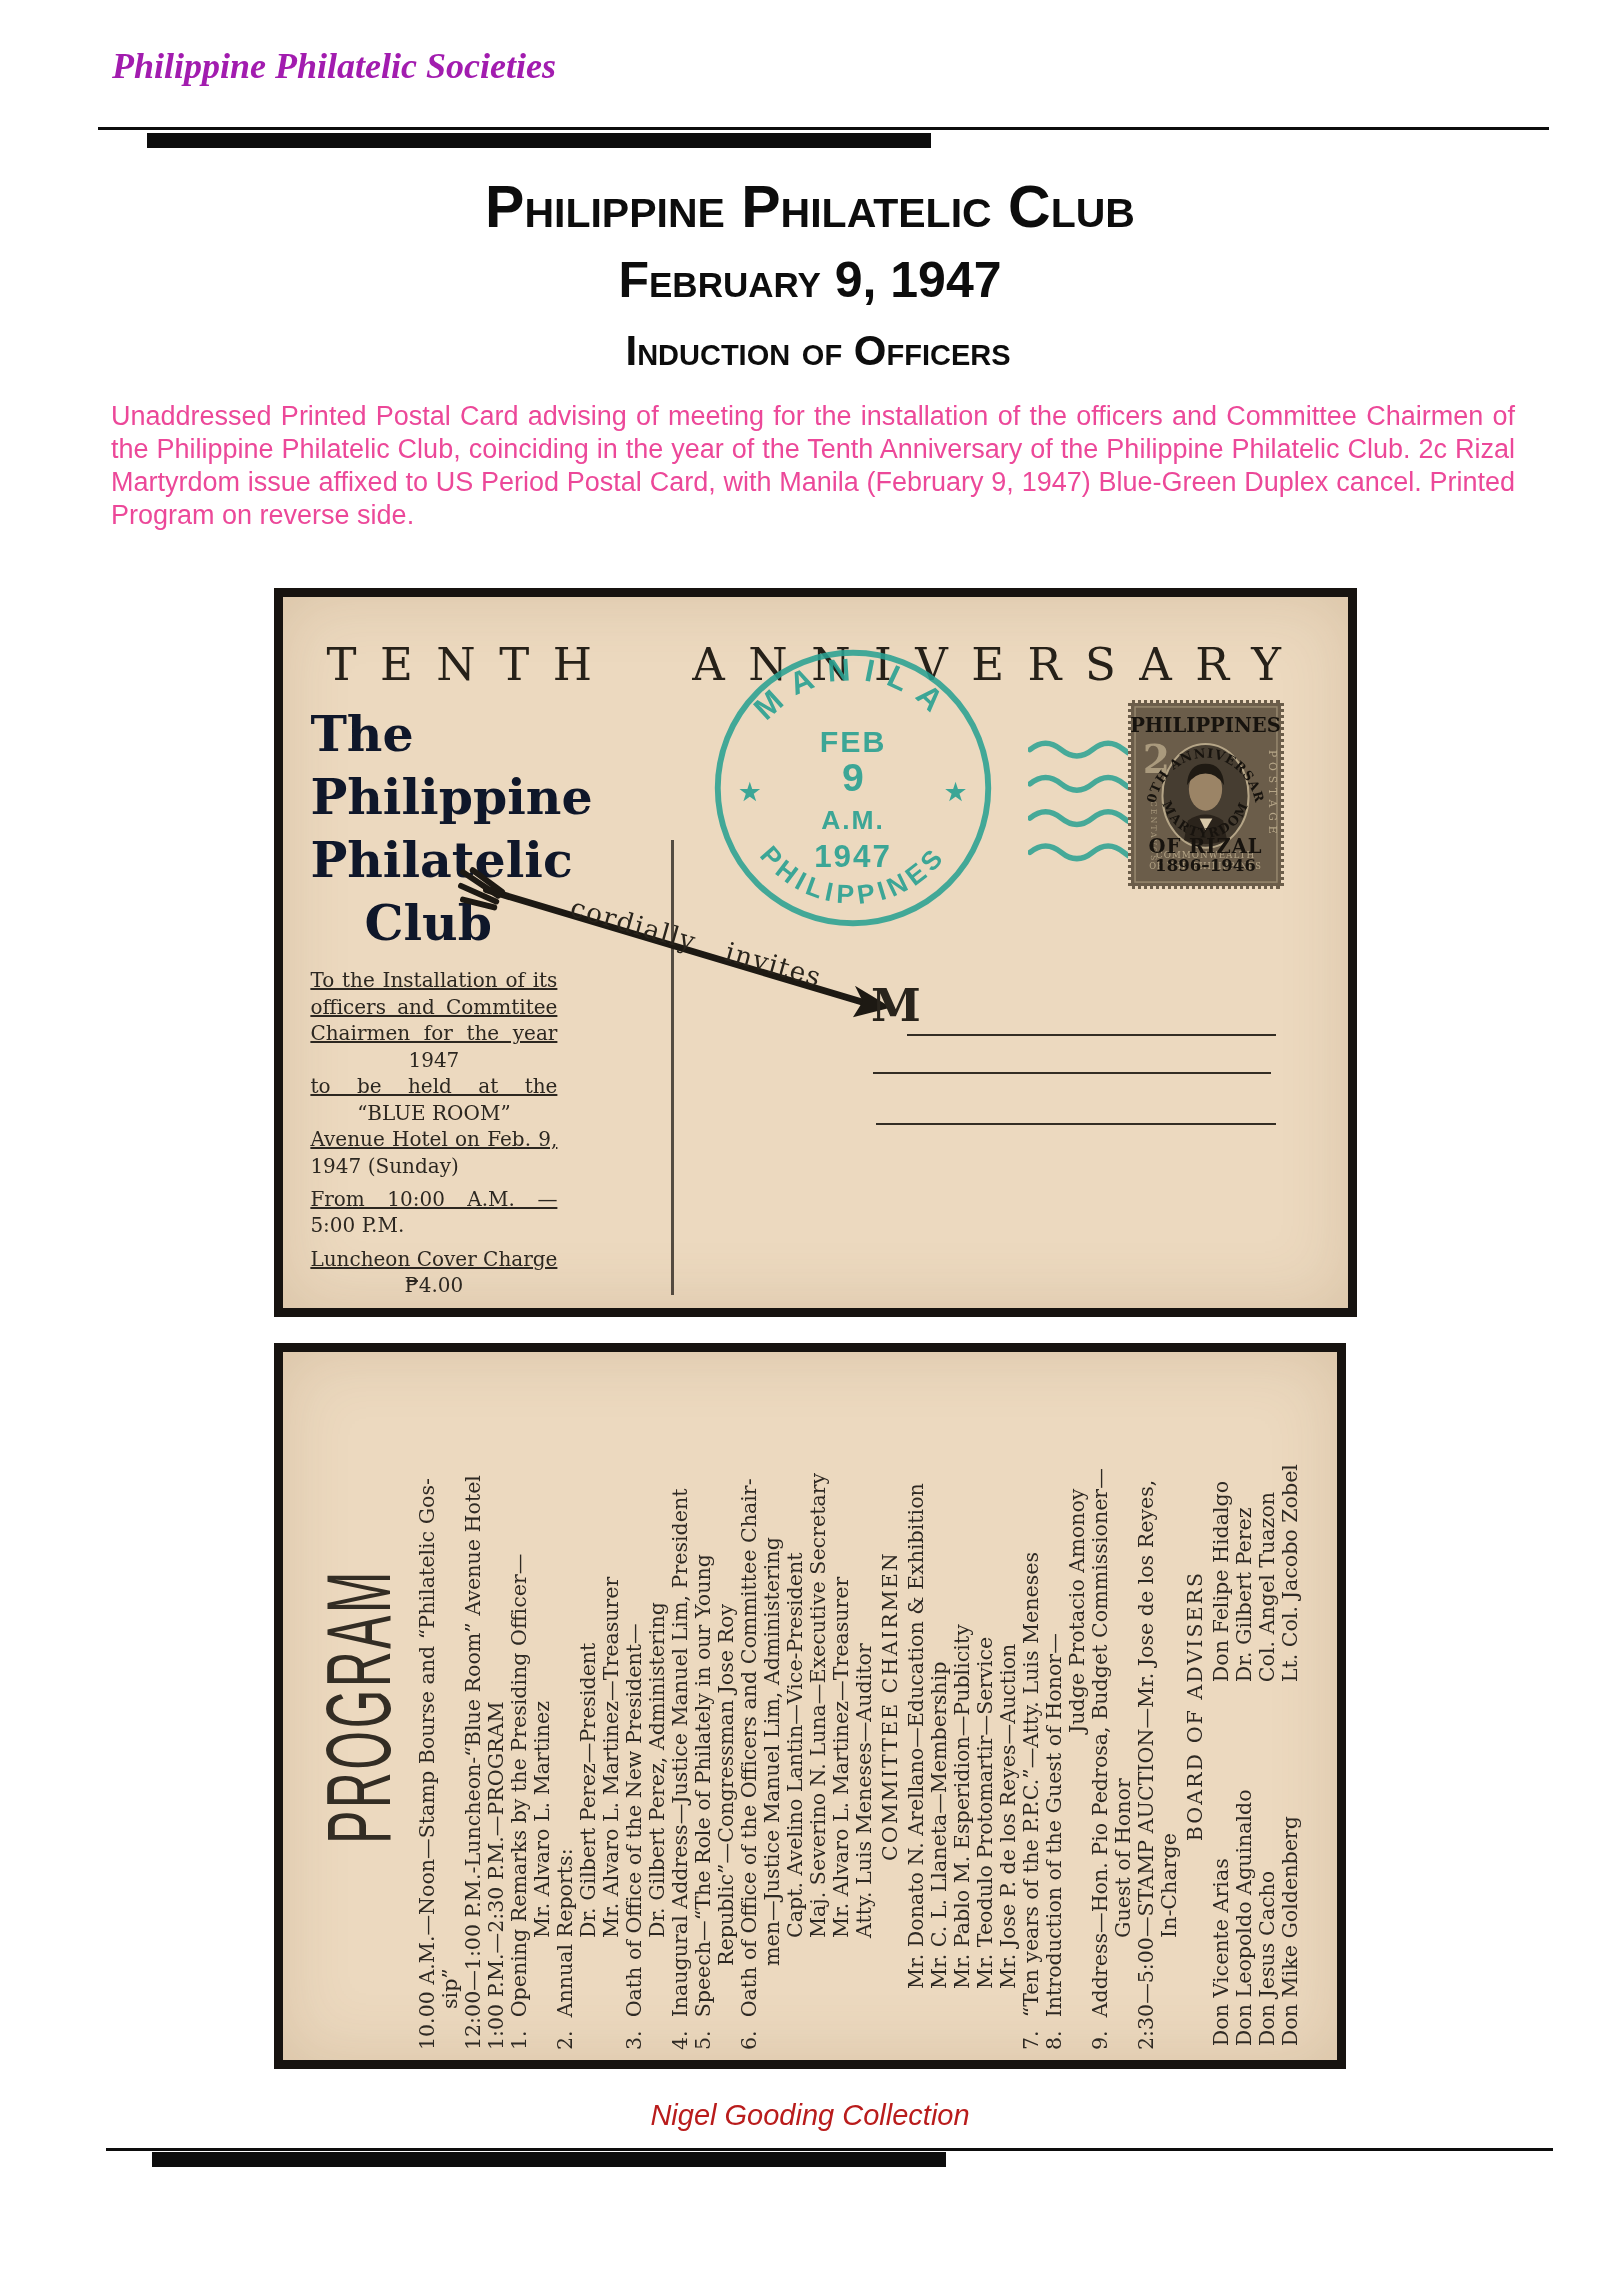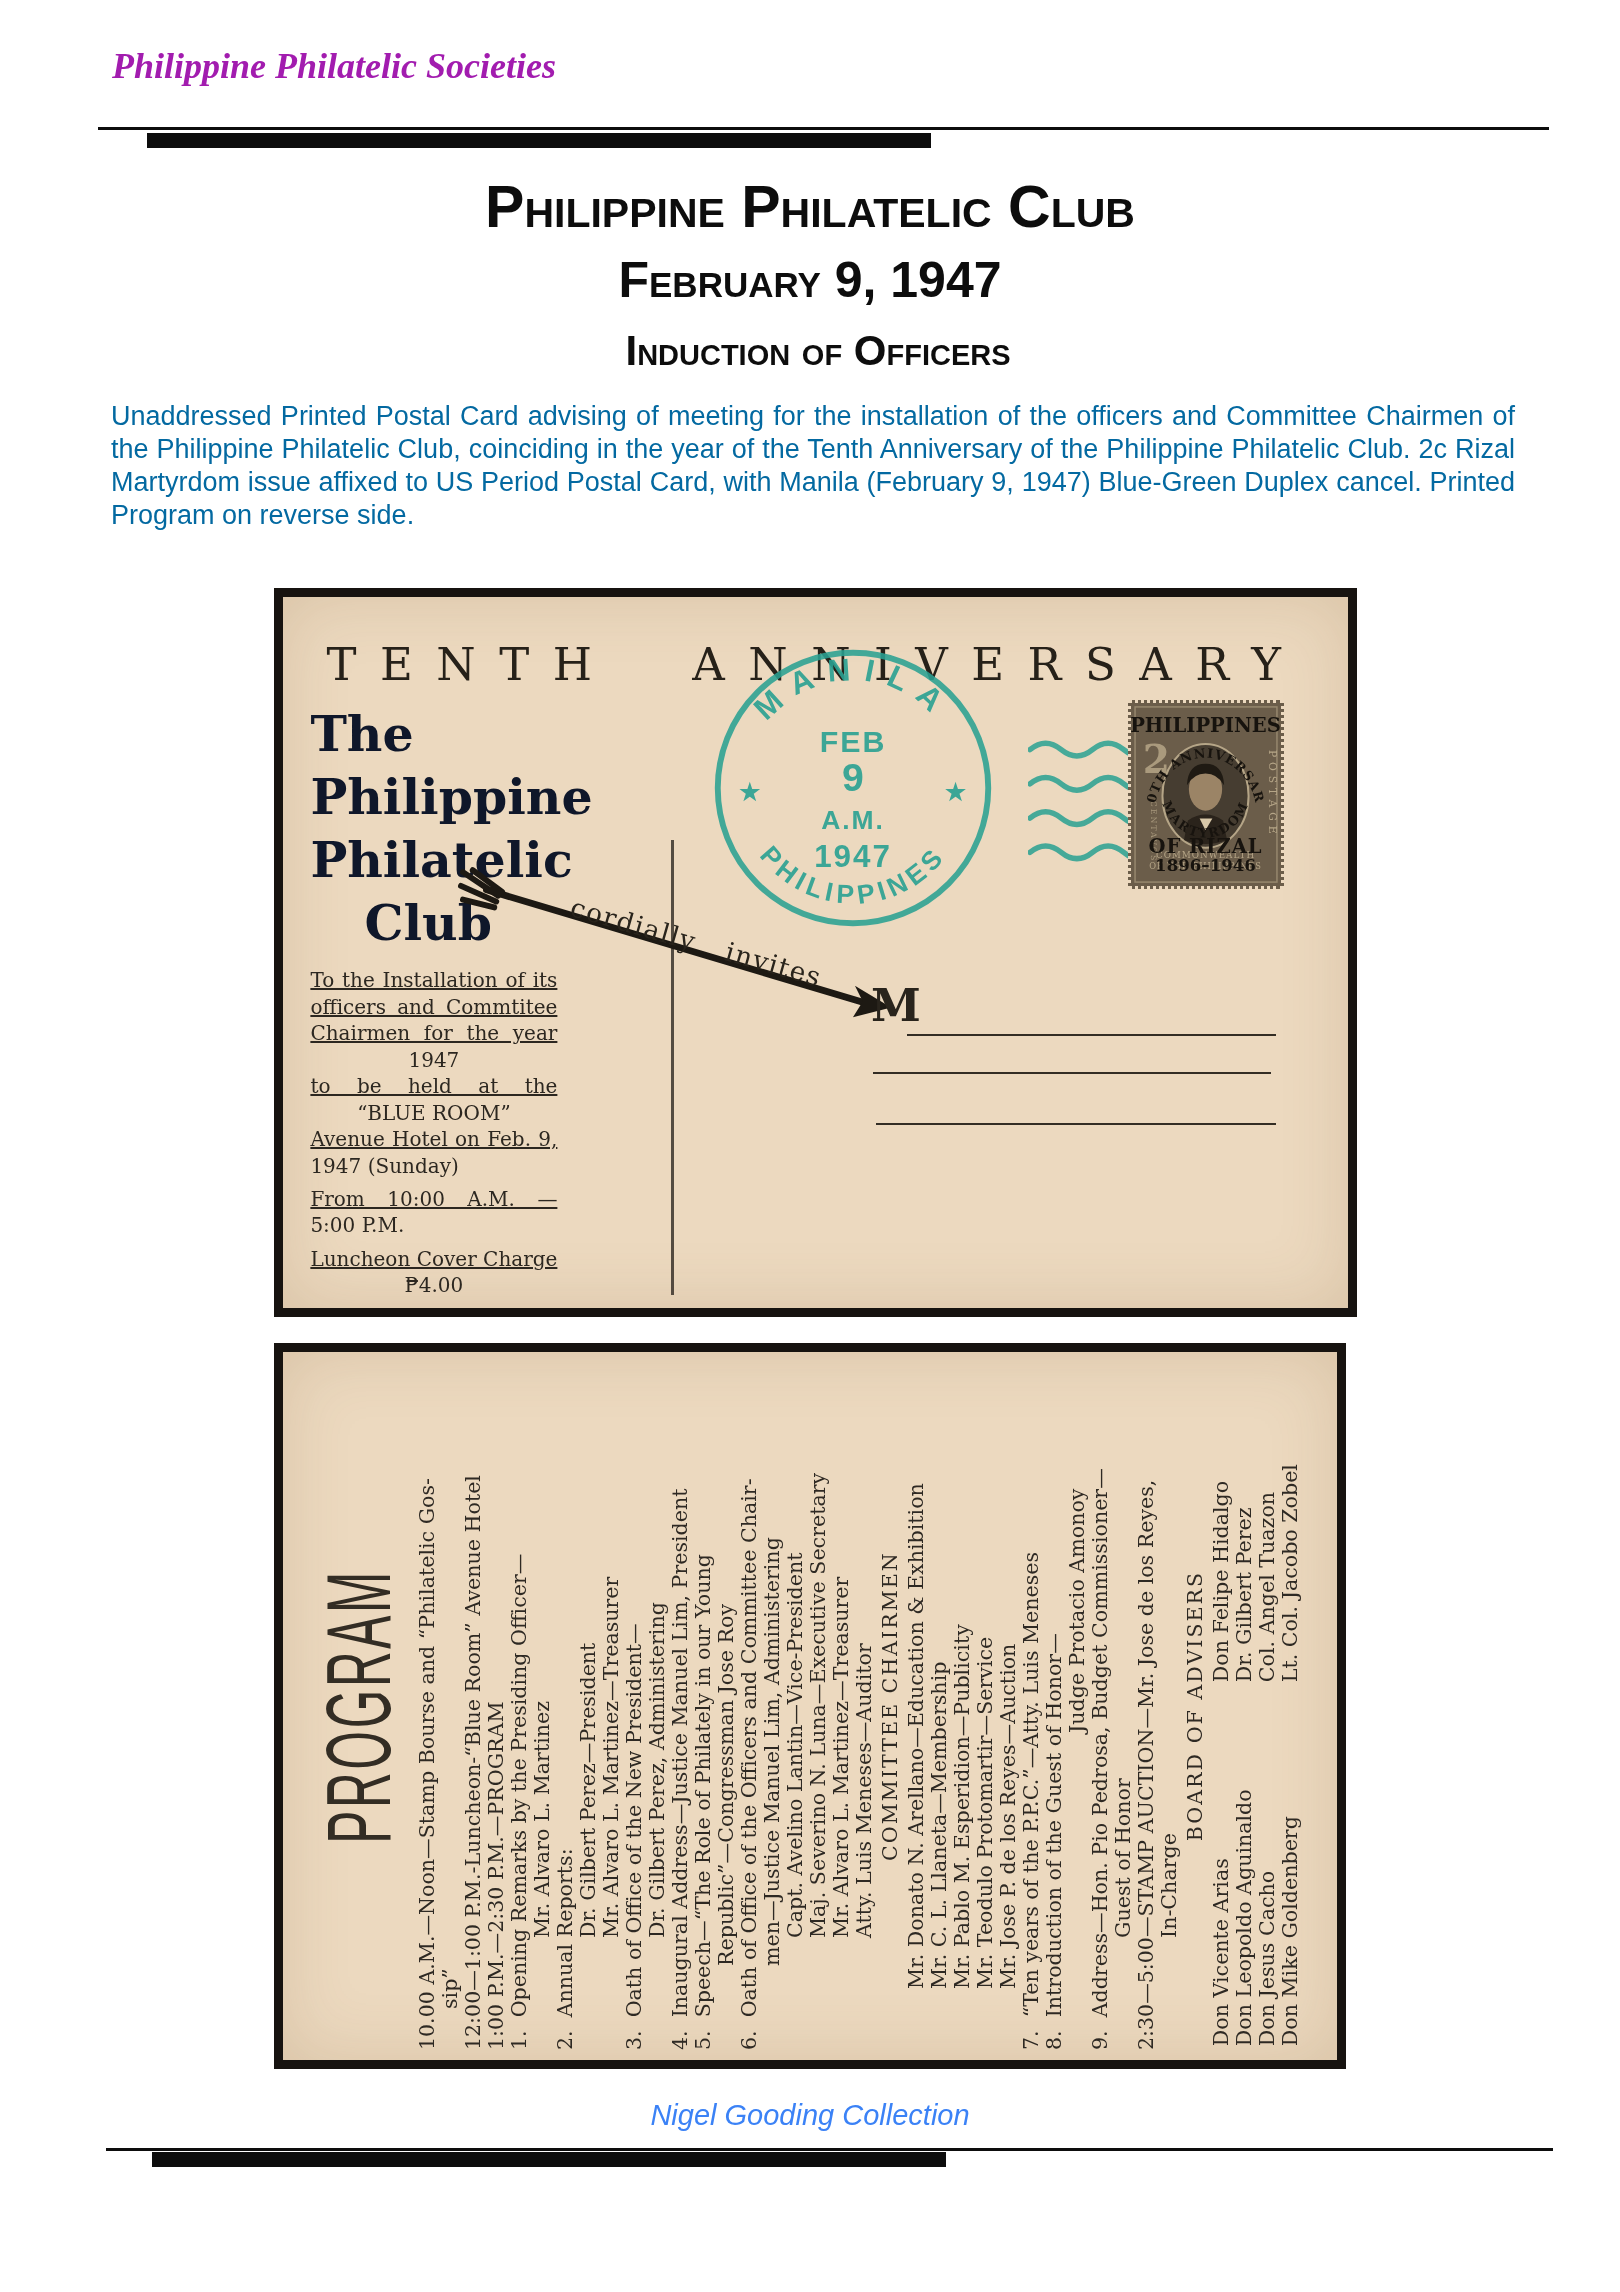--- a/index.html
+++ b/index.html
@@ -12,21 +12,21 @@
   .hdr-rule{position:absolute;left:98px;top:127px;width:1451px;height:2.9px;background:#0d0d0d;}
   .hdr-bar{position:absolute;left:147px;top:133px;width:784px;height:14.7px;background:#0d0d0d;}
 
   .big-title{position:absolute;left:0;right:0;text-align:center;font-weight:bold;
              font-variant:small-caps;color:#0d0d0d;letter-spacing:0;}
   .t-club{top:173px;font-size:59px;}
   .t-date{top:251px;font-size:50px;}
   .t-event{top:327px;font-size:42px;padding-left:16px;}
 
   .desc{position:absolute;left:111px;top:400px;width:1404px;font-size:27px;line-height:33px;
-        text-align:justify;color:#0369a1;}
+        text-align:justify;color:#ec4899;}
 
   
   .card{position:absolute;background:#ecd9bf;border:9.8px solid #171310;
         box-shadow:inset 0 0 69px rgba(121,82,35,.16);}
   #card-front{left:274px;top:588px;width:1065px;height:711px;}
   #card-back{left:274px;top:1343px;width:1054px;height:708px;}
   .card, .card *{box-sizing:content-box;}
 
   
   .tenth{position:absolute;left:0;right:0;top:41px;text-align:center;
@@ -74,21 +74,21 @@
   .pl.i3{padding-left:118px;}
   .pl.i4{padding-left:323px;}
   .pl.c{padding-left:0;text-align:center;}
   .pl.sp{letter-spacing:2px;margin:2.9px 0;}
   .adv-row{display:flex;font-family:"DejaVu Serif",serif;font-size:20.6px;line-height:23px;color:#2e2923;}
   .adv-l{flex:0 0 52%;padding-left:9.8px;}
   .adv-r{flex:1;}
 
   
   .caption{position:absolute;left:0;right:0;top:2099px;text-align:center;font-style:italic;
-           font-size:29px;color:#3b82f6;}
+           font-size:29px;color:#b91c1c;}
   .ftr-rule{position:absolute;left:106px;top:2148px;width:1447px;height:2.9px;background:#0d0d0d;}
   .ftr-bar{position:absolute;left:152px;top:2152px;width:794px;height:14.7px;background:#0d0d0d;}
 </style>
 </head>
 <body>
 
 <div id="page">
 
   <div class="hdr-title">Philippine Philatelic Societies</div>
   <div class="hdr-rule"></div>

